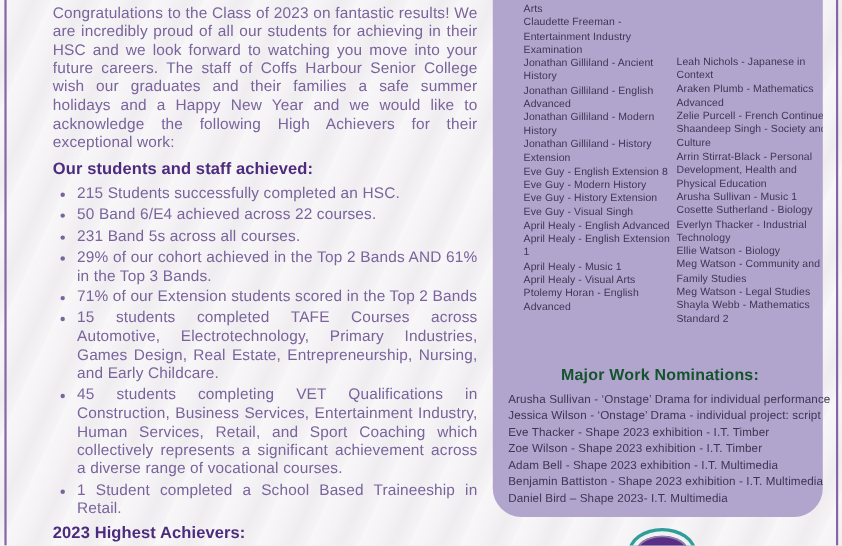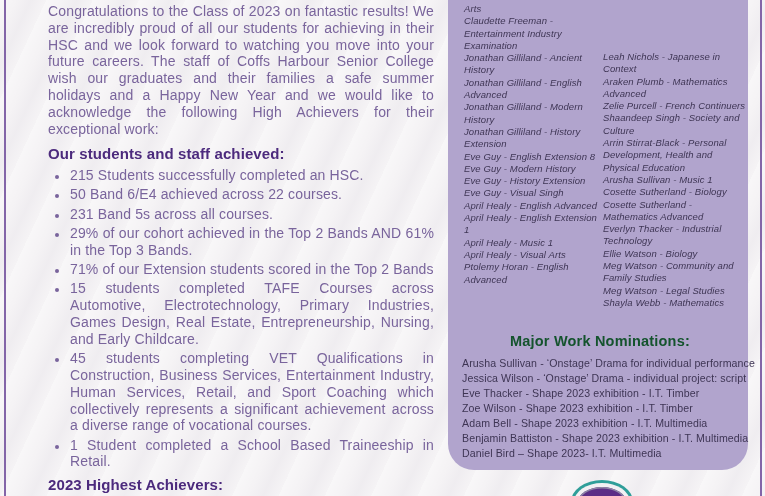--- a/index.html
+++ b/index.html
@@ -63,24 +63,23 @@
     left: 448px;
     top: 0;
     width: 300px;
     height: 470px;
     background: #b1a4cd;
     border-radius: 0 0 26px 26px;
     color: #3e3554;
   }
   .band6-cols {
     display: flex;
-    padding: 3px 4px 0 16px;
+    padding: 3px 4px 0 28px;
     height: 306px;
     overflow: hidden;
-    font-style: italic;
   }
   .band6-col {
     font-size: 9.5px;
     line-height: 12.3px;
     letter-spacing: 0.1px;
   }
   .band6-col.one { width: 139px; flex: 0 0 139px; }
   .band6-col.two { width: 145px; flex: 0 0 145px; margin-top: 48px; }
   .band6-entry { margin: 0; }
 
@@ -207,21 +206,20 @@
           <div class="band6-entry">Zelie Purcell - French Continuers</div>
 
           <div class="band6-entry">Shaandeep Singh - Society and Culture</div>
 
           <div class="band6-entry">Arrin Stirrat-Black - Personal Development, Health and Physical Education</div>
 
           <div class="band6-entry">Arusha Sullivan - Music 1</div>
 
           <div class="band6-entry">Cosette Sutherland - Biology</div>
 
-          <div class="band6-entry">Cosette Sutherland - Mathematics Advanced</div>
 
           <div class="band6-entry">Everlyn Thacker - Industrial Technology</div>
 
           <div class="band6-entry">Ellie Watson - Biology</div>
 
 
           <div class="band6-entry">Meg Watson - Community and Family Studies</div>
 
           <div class="band6-entry">Meg Watson - Legal Studies</div>
 

